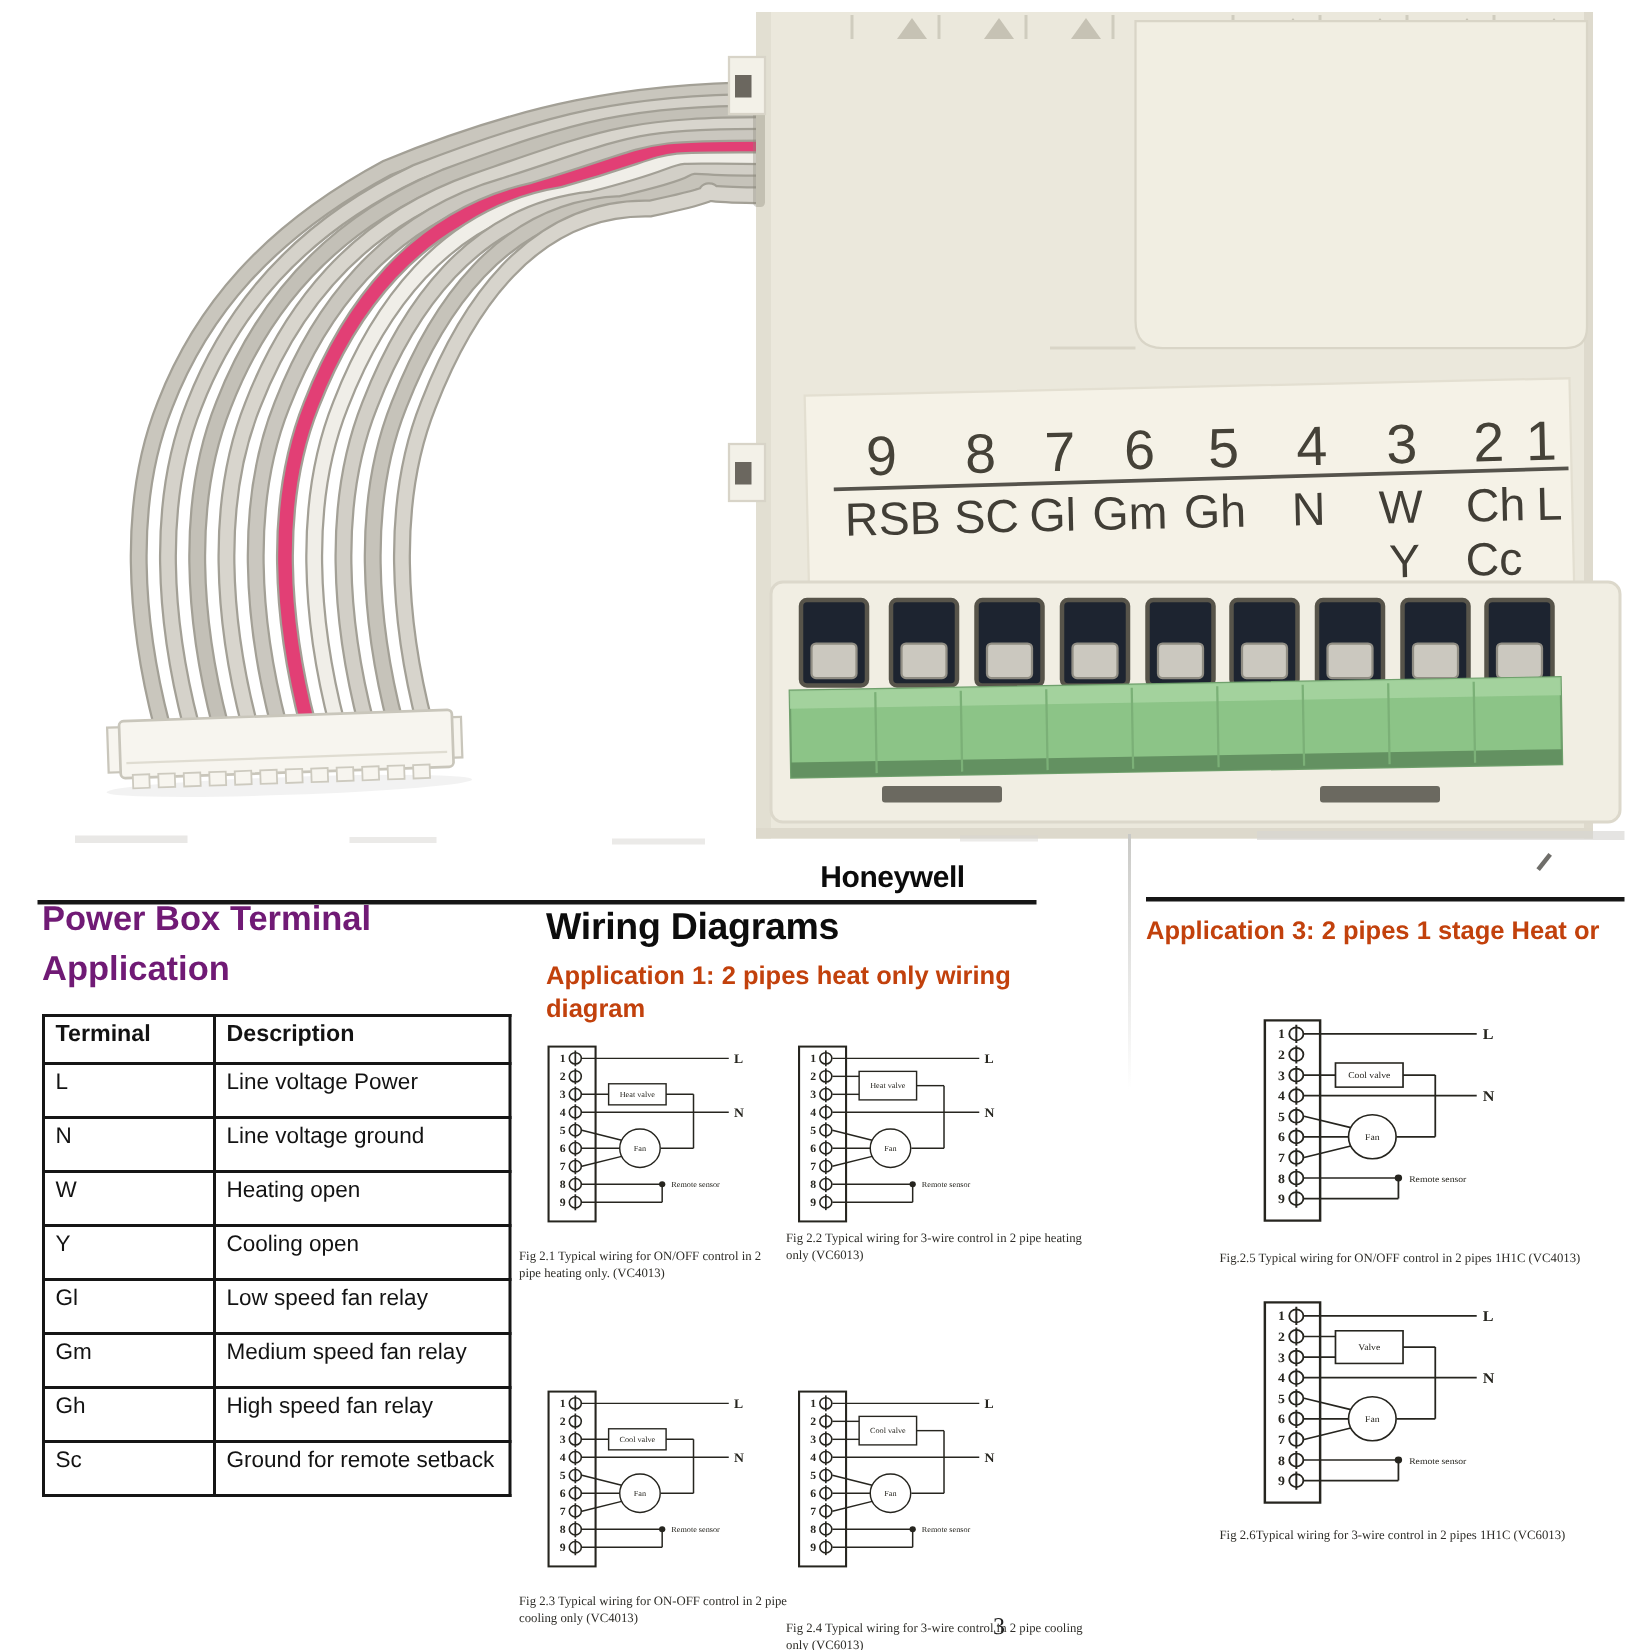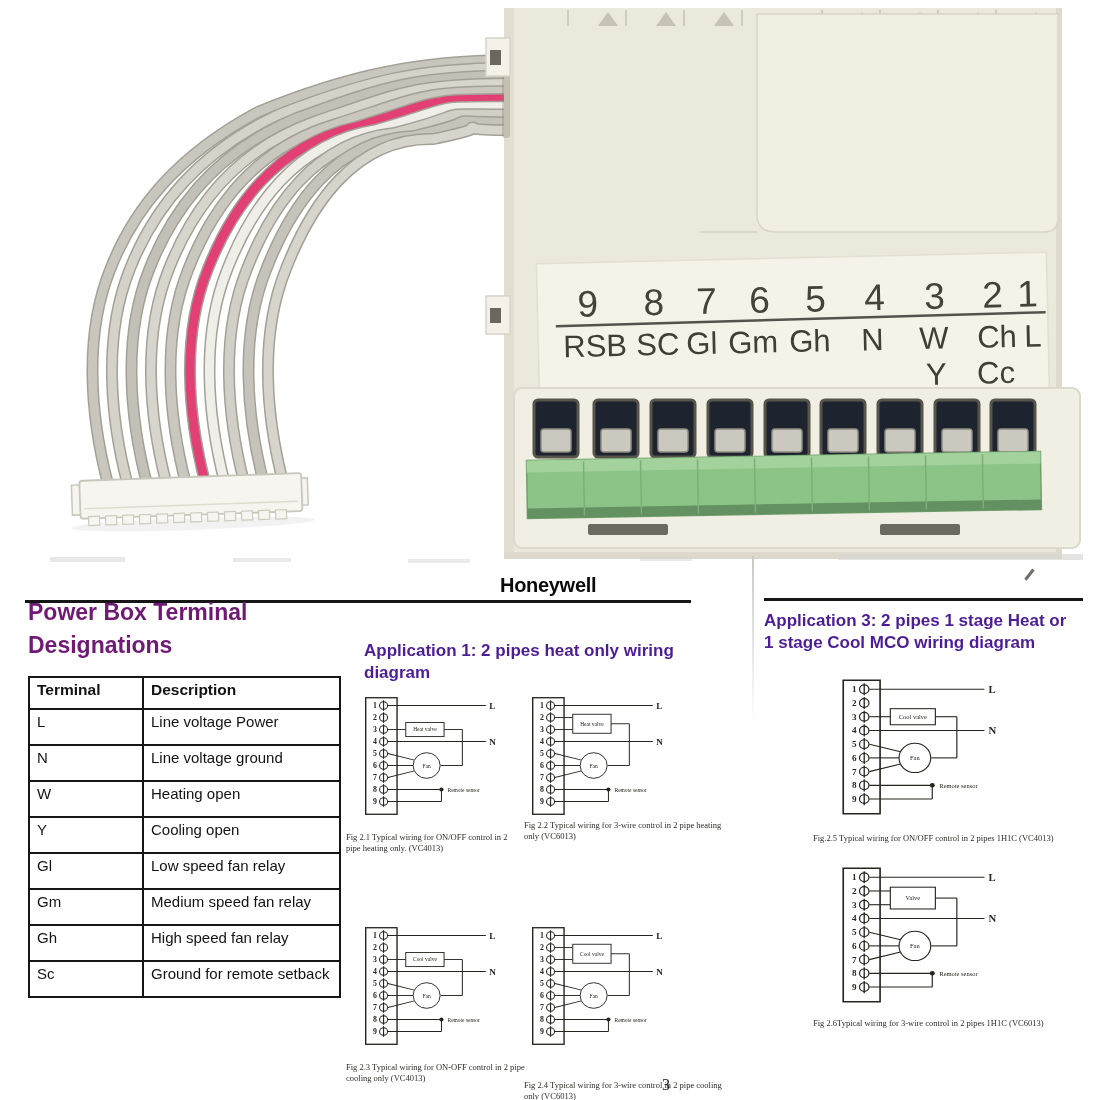--- a/index.html
+++ b/index.html
@@ -1,28 +1,28 @@
 <!DOCTYPE html>
 <html><head>
 <meta charset="utf-8">
 <style>
   html,body{margin:0;padding:0;background:#fff;}
   #stage{position:relative;width:1100px;height:1100px;background:#ffffff;overflow:hidden;
          font-family:"Liberation Sans",sans-serif;color:#111;}
   .abs{position:absolute;}
   
-  .brand{left:500px;top:574px;width:190px;text-align:left;font-size:20px;font-weight:800;
+  .brand{left:500px;top:574px;width:190px;text-align:center;font-size:20px;font-weight:800;
          letter-spacing:-.3px;color:#0b0b0b;}
   .rule-l{left:25px;top:600px;width:666px;height:3px;background:#161616;}
   .rule-r{left:764px;top:598px;width:319px;height:2.5px;background:#161616;}
   .crease{left:752px;top:556px;width:2px;height:170px;
           background:linear-gradient(#c9c9c6,rgba(255,255,255,0));}
   .h-left{left:28px;top:596px;font-size:23px;line-height:33px;font-weight:800;color:#701a75;}
   .h-wiring{left:364px;top:604px;font-size:25px;font-weight:800;color:#0c0c0c;letter-spacing:-.2px;}
-  .app{font-size:17px;font-weight:700;line-height:21.5px;color:#4c1d95;}
+  .app{font-size:17px;font-weight:700;line-height:21.5px;color:#c2410c;}
   .app1{left:364px;top:640px;width:352px;}
   .app2{left:364px;top:864px;width:352px;}
   .app3{left:764px;top:610px;width:332px;line-height:22px;}
   table.term{position:absolute;left:28px;top:676px;width:313px;border-collapse:collapse;
              font-size:15px;color:#131313;border-radius:27px;}
   table.term th,table.term td{border:2.2px solid #161616;text-align:left;vertical-align:top;
              padding:3px 5px 13px 7px;font-weight:400;height:18px;}
   table.term th{font-weight:700;font-size:15.5px;padding-bottom:9px;}
   table.term .c1{width:100px;}
   .fig-cap{font-family:"Liberation Serif",serif;font-size:8.5px;line-height:10.5px;color:#2e2d28;}
@@ -200,21 +200,21 @@
   <div class="abs artifact" style="left:838px;top:554px;width:245px;height:6px;opacity:.65"></div>
   <div class="abs" style="left:1028px;top:568px;width:2.5px;height:13px;background:#6f6e6a;transform:rotate(38deg)"></div>
   <div class="abs crease"></div>
 
   <div class="abs brand">Honeywell</div>
   <div class="abs rule-l"></div>
   <div class="abs rule-r"></div>
 
   <div class="abs h-left">
     <div>Power Box Terminal</div>
-    <div>Designations</div>
+    <div>Application</div>
   </div>
 
   <table class="term">
     <tbody>
         <tr>
       <th class="c1">Terminal</th>
       <th>Description</th>
     </tr>
     <tr>
           <td class="c1">L</td>
@@ -244,20 +244,21 @@
           <td class="c1">Gh</td>
           <td>High speed fan relay</td>
         </tr>
     <tr>
           <td class="c1">Sc</td>
           <td>Ground for remote setback</td>
         </tr>
   </tbody>
     </table>
 
+  <div class="abs h-wiring">Wiring Diagrams</div>
   <div class="abs app app1">Application 1: 2 pipes heat only wiring diagram</div>
 
   <svg class="abs" style="left:357px;top:694px" width="148" height="124" viewBox="0 0 170 150" preserveAspectRatio="none">
       <rect x="10" y="4.5" width="36" height="141" fill="none" stroke="#26251f" stroke-width="1.6"></rect>
       <text x="23" y="17.2" text-anchor="end" class="dnum">1</text>
       <circle cx="30.5" cy="14" r="4.6" fill="#fff" stroke="#26251f" stroke-width="1.2"></circle>
       <line x1="30.5" y1="7.6" x2="30.5" y2="20.4" stroke="#26251f" stroke-width="1.3"></line>
       <text x="23" y="31.7" text-anchor="end" class="dnum">2</text>
       <circle cx="30.5" cy="28.5" r="4.6" fill="#fff" stroke="#26251f" stroke-width="1.2"></circle>
       <line x1="30.5" y1="22.1" x2="30.5" y2="34.9" stroke="#26251f" stroke-width="1.3"></line>
@@ -457,21 +458,20 @@
       <line x1="35.5" y1="130" x2="97" y2="130" stroke="#26251f" stroke-width="1.15"></line>
       <line x1="97" y1="130" x2="97" y2="115.5" stroke="#26251f" stroke-width="1.15"></line>
       <circle cx="97" cy="115.5" r="2.4" fill="#26251f"></circle>
       <text x="104" y="118" class="dsm">Remote sensor</text>
     </svg>
   <div class="abs fig-cap" style="left:346px;top:1062px;width:180px">Fig 2.3 Typical wiring for ON-OFF control in 2 pipe cooling only (VC4013)</div>
   <div class="abs fig-cap" style="left:524px;top:1080px;width:215px">Fig 2.4 Typical wiring for 3-wire control in 2 pipe cooling only (VC6013)</div>
 
   <div class="abs app app3">
     <div>Application 3: 2 pipes 1 stage Heat or</div>
-    <div>1 stage Cool MCO wiring diagram</div>
   </div>
 
   <svg class="abs" style="left:833px;top:676px" width="174" height="142" viewBox="0 0 170 150" preserveAspectRatio="none">
       <rect x="10" y="4.5" width="36" height="141" fill="none" stroke="#26251f" stroke-width="1.6"></rect>
       <text x="23" y="17.2" text-anchor="end" class="dnum">1</text>
       <circle cx="30.5" cy="14" r="4.6" fill="#fff" stroke="#26251f" stroke-width="1.2"></circle>
       <line x1="30.5" y1="7.6" x2="30.5" y2="20.4" stroke="#26251f" stroke-width="1.3"></line>
       <text x="23" y="31.7" text-anchor="end" class="dnum">2</text>
       <circle cx="30.5" cy="28.5" r="4.6" fill="#fff" stroke="#26251f" stroke-width="1.2"></circle>
       <line x1="30.5" y1="22.1" x2="30.5" y2="34.9" stroke="#26251f" stroke-width="1.3"></line>

